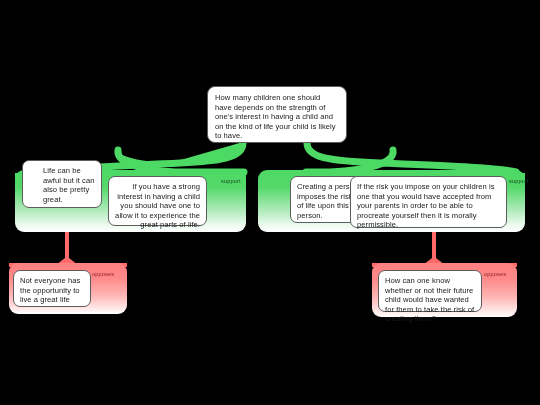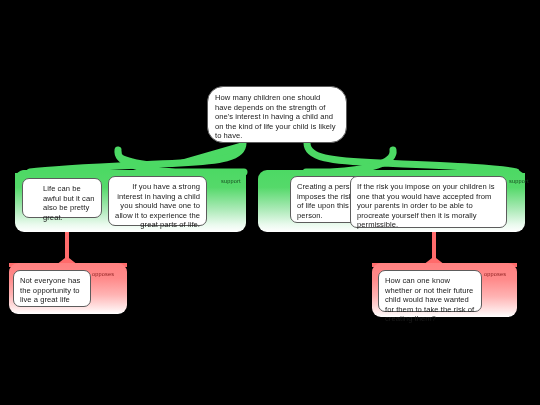--- a/index.html
+++ b/index.html
@@ -43,21 +43,21 @@
     padding: 5px 6px;
     letter-spacing: 0.05px;
   }
 
   
   #root-claim {
     left: 207px;
     top: 86px;
     width: 140px;
     height: 57px;
-    border-radius: 16px;
+    border-radius: 8px;
     padding: 6px 7px;
   }
 
   
   .group-panel {
     position: absolute;
     box-sizing: border-box;
     border-radius: 9px;
   }
   .group-support {
@@ -84,21 +84,21 @@
   }
   .badge-support { color: #17491f; }
   .badge-oppose  { color: #8c1f1f; }
 
   #badge-left-support  { left: 221px; top: 178px; }
   #badge-right-support { left: 509px; top: 178px; }
   #badge-left-oppose   { left: 92px;  top: 271px; }
   #badge-right-oppose  { left: 484px; top: 271px; }
 
   
-  #card-life-awful      { left: 22px;  top: 178px; width: 80px;  height: 40px; padding-left: 20px; }
+  #card-life-awful      { left: 22px;  top: 160px; width: 80px;  height: 48px; padding-left: 20px; }
   #card-strong-interest { left: 108px; top: 176px; width: 99px;  height: 50px; text-align: right; }
   #card-creating-person { left: 265px; top: 176px; width: 80px;  height: 47px; margin-left: 25px; }
   #card-risk-impose     { left: 350px; top: 176px; width: 157px; height: 52px; }
   #card-not-everyone    { left: 13px;  top: 270px; width: 78px;  height: 37px; }
   #card-how-can-one     { left: 378px; top: 270px; width: 104px; height: 42px; }
 </style>
 </head>
 <body>
 
 <div id="canvas">

